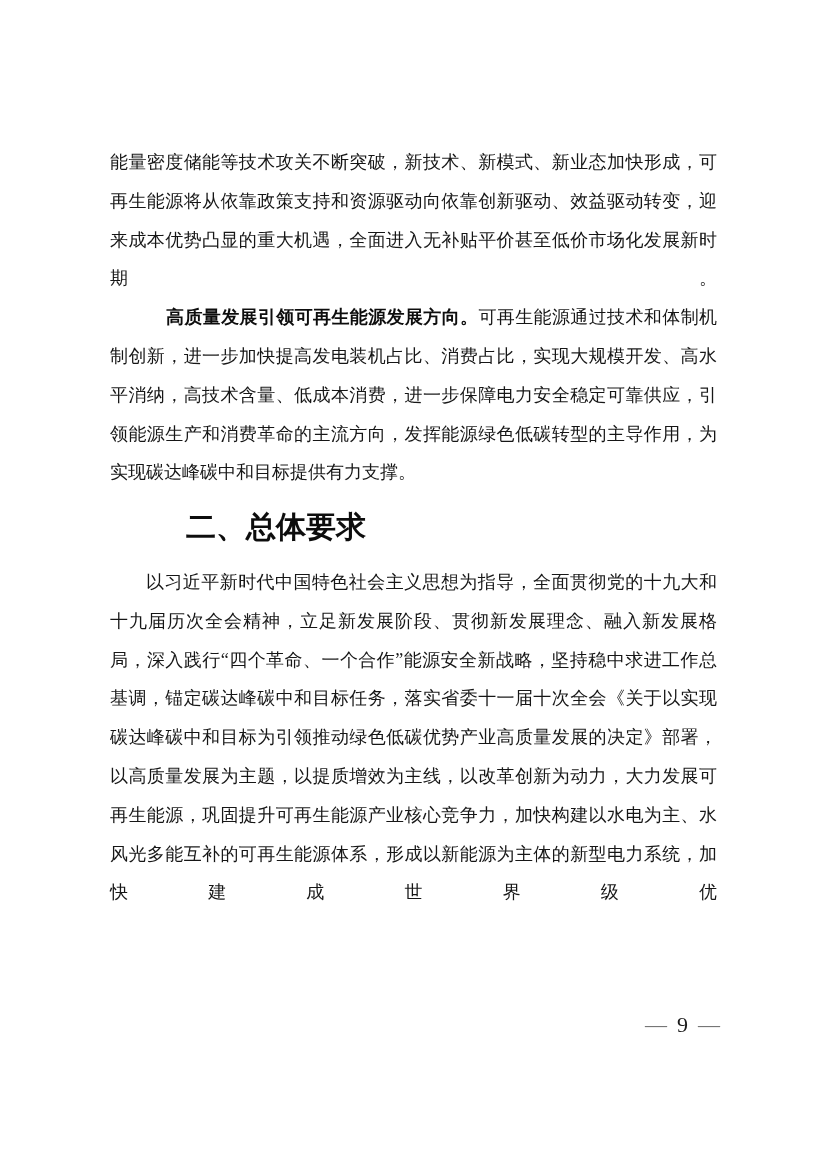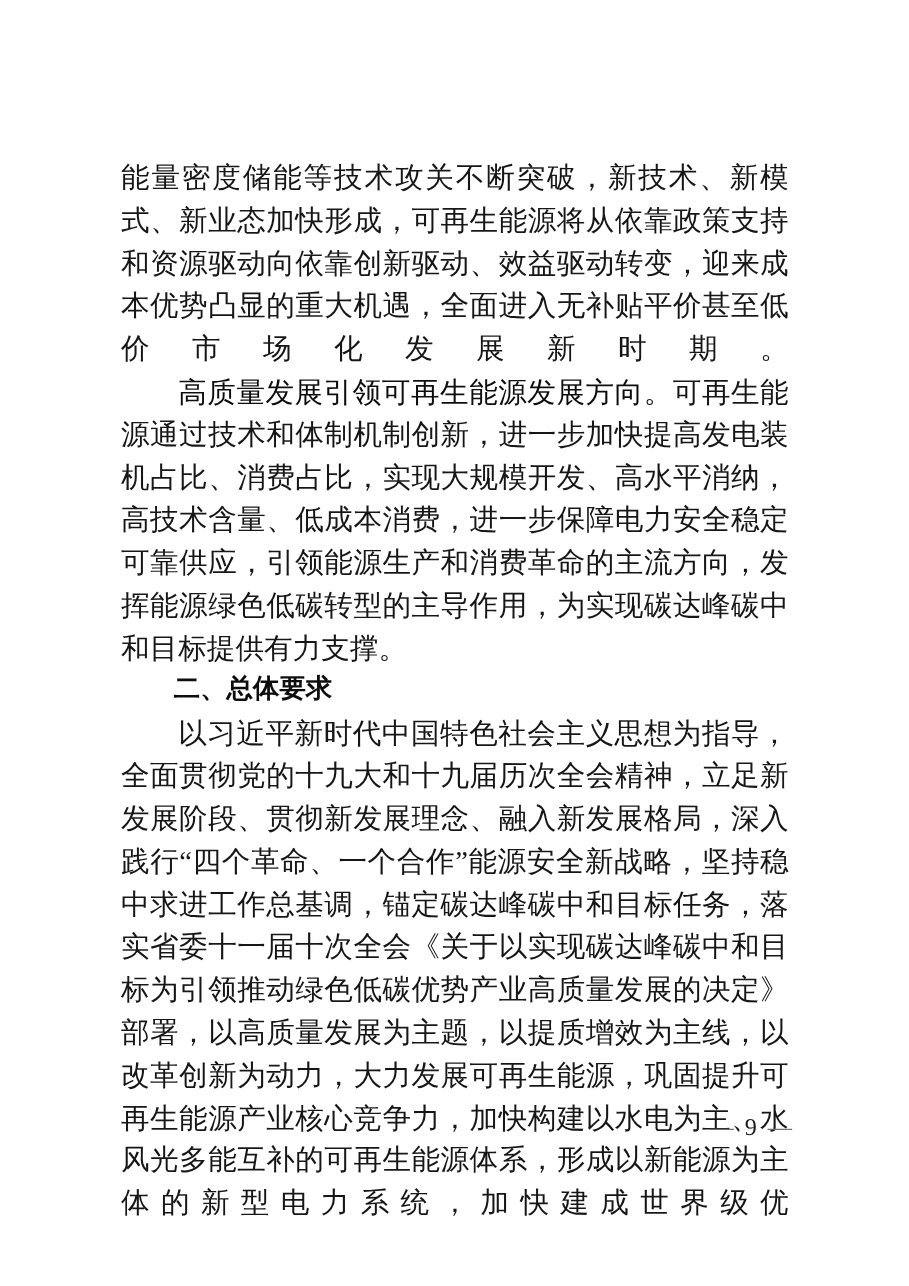--- a/index.html
+++ b/index.html
@@ -14,44 +14,45 @@
     overflow: hidden;
   }
   .page-content {
     position: absolute;
     left: 110px;
     top: 143px;
     width: 607px;
   }
   .body-para {
     font-family: "Liberation Serif", "DejaVu Serif", serif;
-    font-size: 26px;
+    font-size: 18px;
     line-height: 38.8px;
     color: #161616;
     margin: 0;
     text-align: justify;
   }
   .indent-2em {
     text-indent: 2em;
   }
   .fill-last-line {
     text-align-last: justify;
   }
   .lead-bold {
     font-family: "Liberation Sans", "DejaVu Sans", sans-serif;
-    font-weight: normal;
+    font-weight: bold;
     color: #0d0d0d;
+    margin-left: 20px;
   }
   .section-heading {
-    font-family: Liberation Mono, monospace;
-    font-size: 24px;
+    font-family: Liberation Sans, sans-serif;
+    font-size: 30px;
     font-weight: bold;
     line-height: 38.8px;
     color: #0d0d0d;
-    margin: 0;
+    margin: 16px;
     text-indent: 2em;
   }
   .subsection-heading {
     font-family: "Liberation Serif", "DejaVu Serif", serif;
     font-size: 24px;
     font-weight: bold;
     line-height: 38.8px;
     color: #0d0d0d;
     margin: 0;
     text-indent: 2em;

